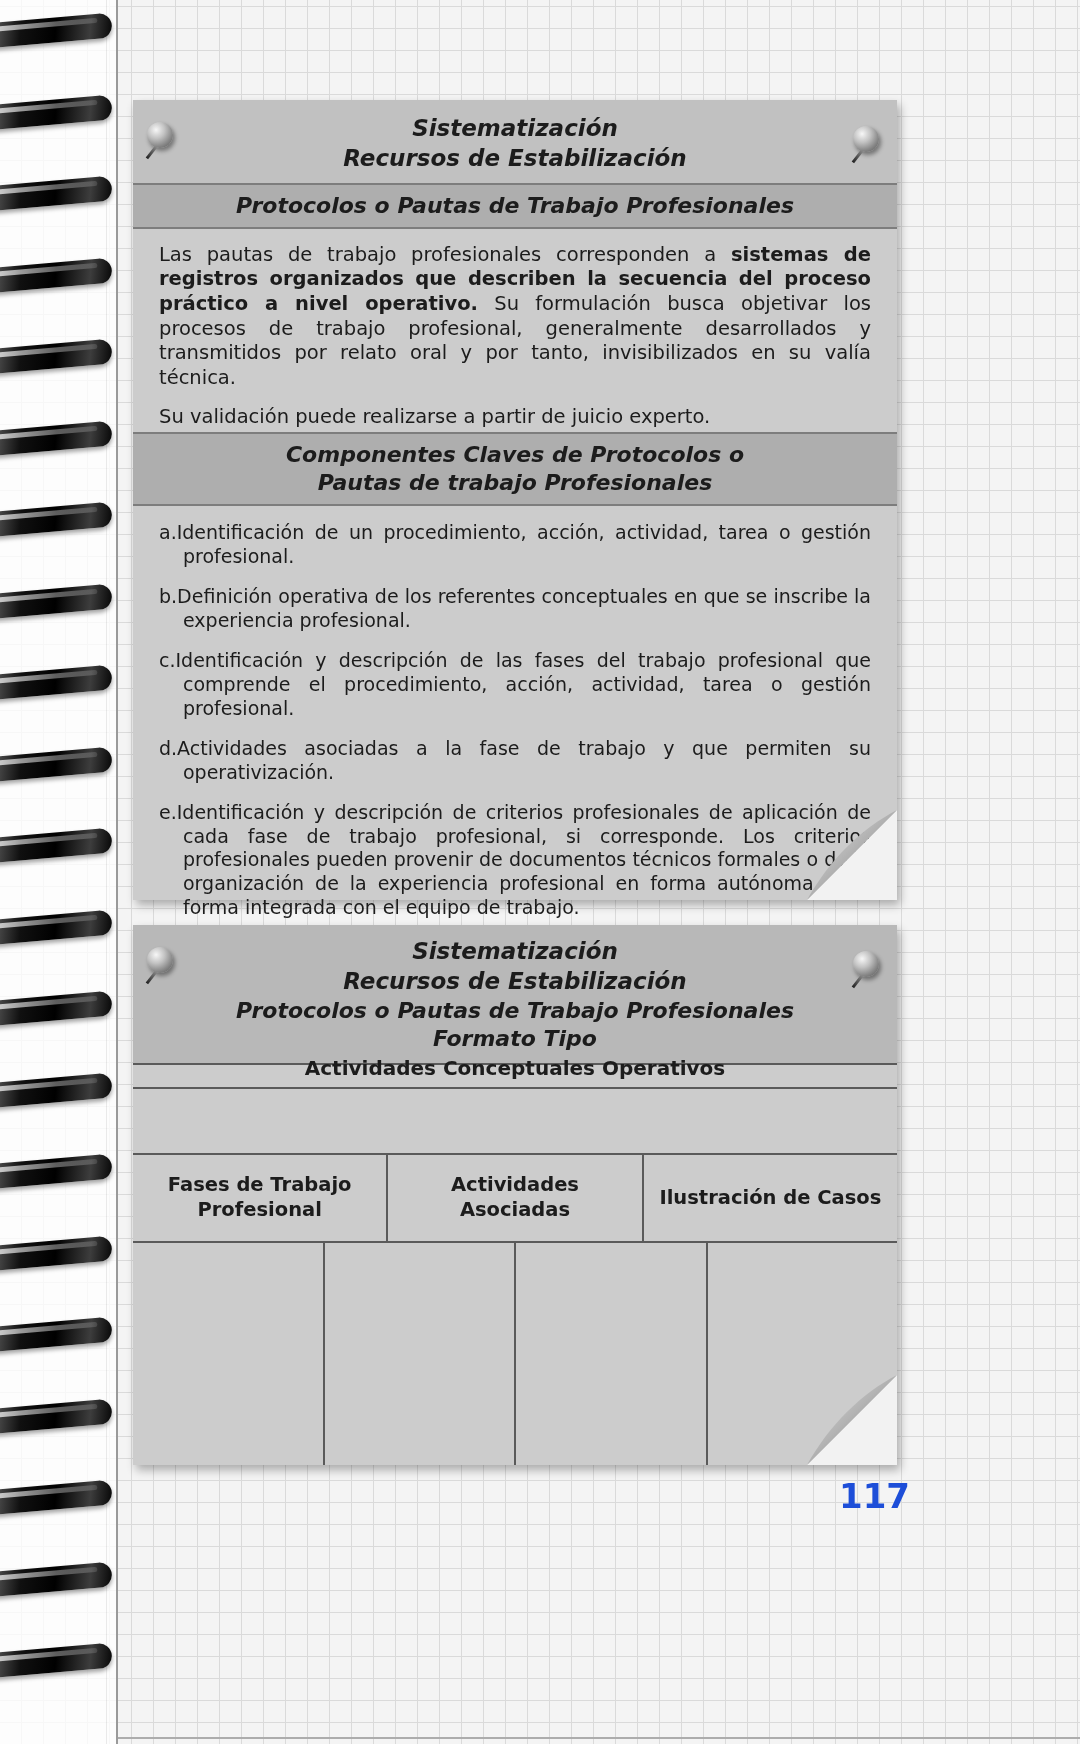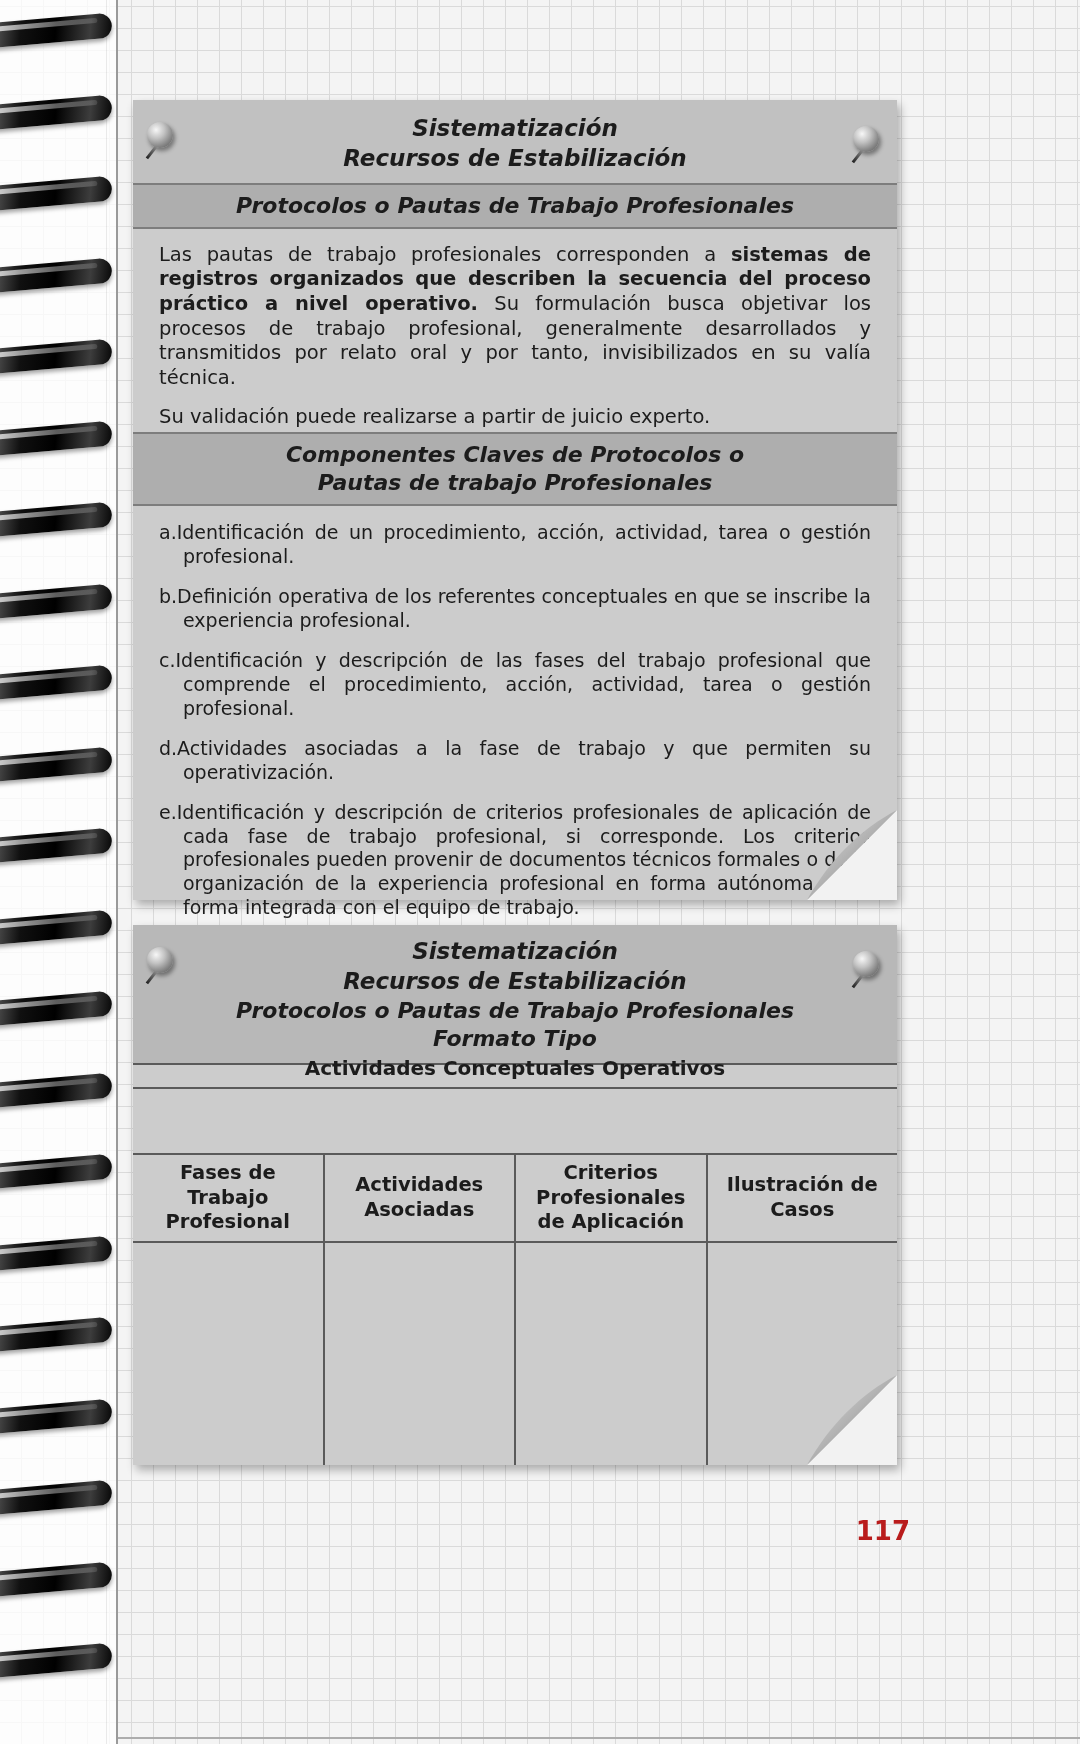--- a/index.html
+++ b/index.html
@@ -95,21 +95,21 @@
   .col-cell {
     flex: 1; border-right: 2px solid #5a5a5a; display: flex; align-items: center;
     justify-content: center; text-align: center; font-weight: bold; font-size: 19.5px;
     line-height: 1.28; padding: 6px 12px;
   }
   .col-cell:last-child { border-right: none; }
   .row-cols.bdy .col-cell { font-weight: normal; }
 
   .page-number {
     position: absolute; left: 830px; top: 1476px; width: 80px; text-align: right;
-    font-size: 26px; font-weight: bold; color: #b91c1c; margin-top: 40px;
+    font-size: 34px; font-weight: bold; color: #1d4ed8;
   }
 </style>
 </head>
 <body>
 
 <div class="grid-bg"></div>
 <div class="bottom-edge"></div>
 <div class="margin-strip"></div>
 <div id="spirals">
     <div class="spiral" style="top: 18px;"></div>
@@ -188,21 +188,20 @@
     <div class="t2b">Protocolos o Pautas de Trabajo Profesionales</div>
     <div class="t2b">Formato Tipo</div>
   </div>
 
   <div class="table">
     <div class="row-ref">Actividades Conceptuales Operativos</div>
     <div class="row-empty"></div>
     <div class="row-cols hdr">
       <div class="col-cell">Fases de Trabajo Profesional</div>
       <div class="col-cell">Actividades Asociadas</div>
-      <div class="col-cell">Criterios Profesionales de Aplicación</div>
       <div class="col-cell">Ilustración de Casos</div>
     </div>
     <div class="row-cols bdy">
       <div class="col-cell"></div>
       <div class="col-cell"></div>
       <div class="col-cell"></div>
       <div class="col-cell"></div>
     </div>
   </div>
 

